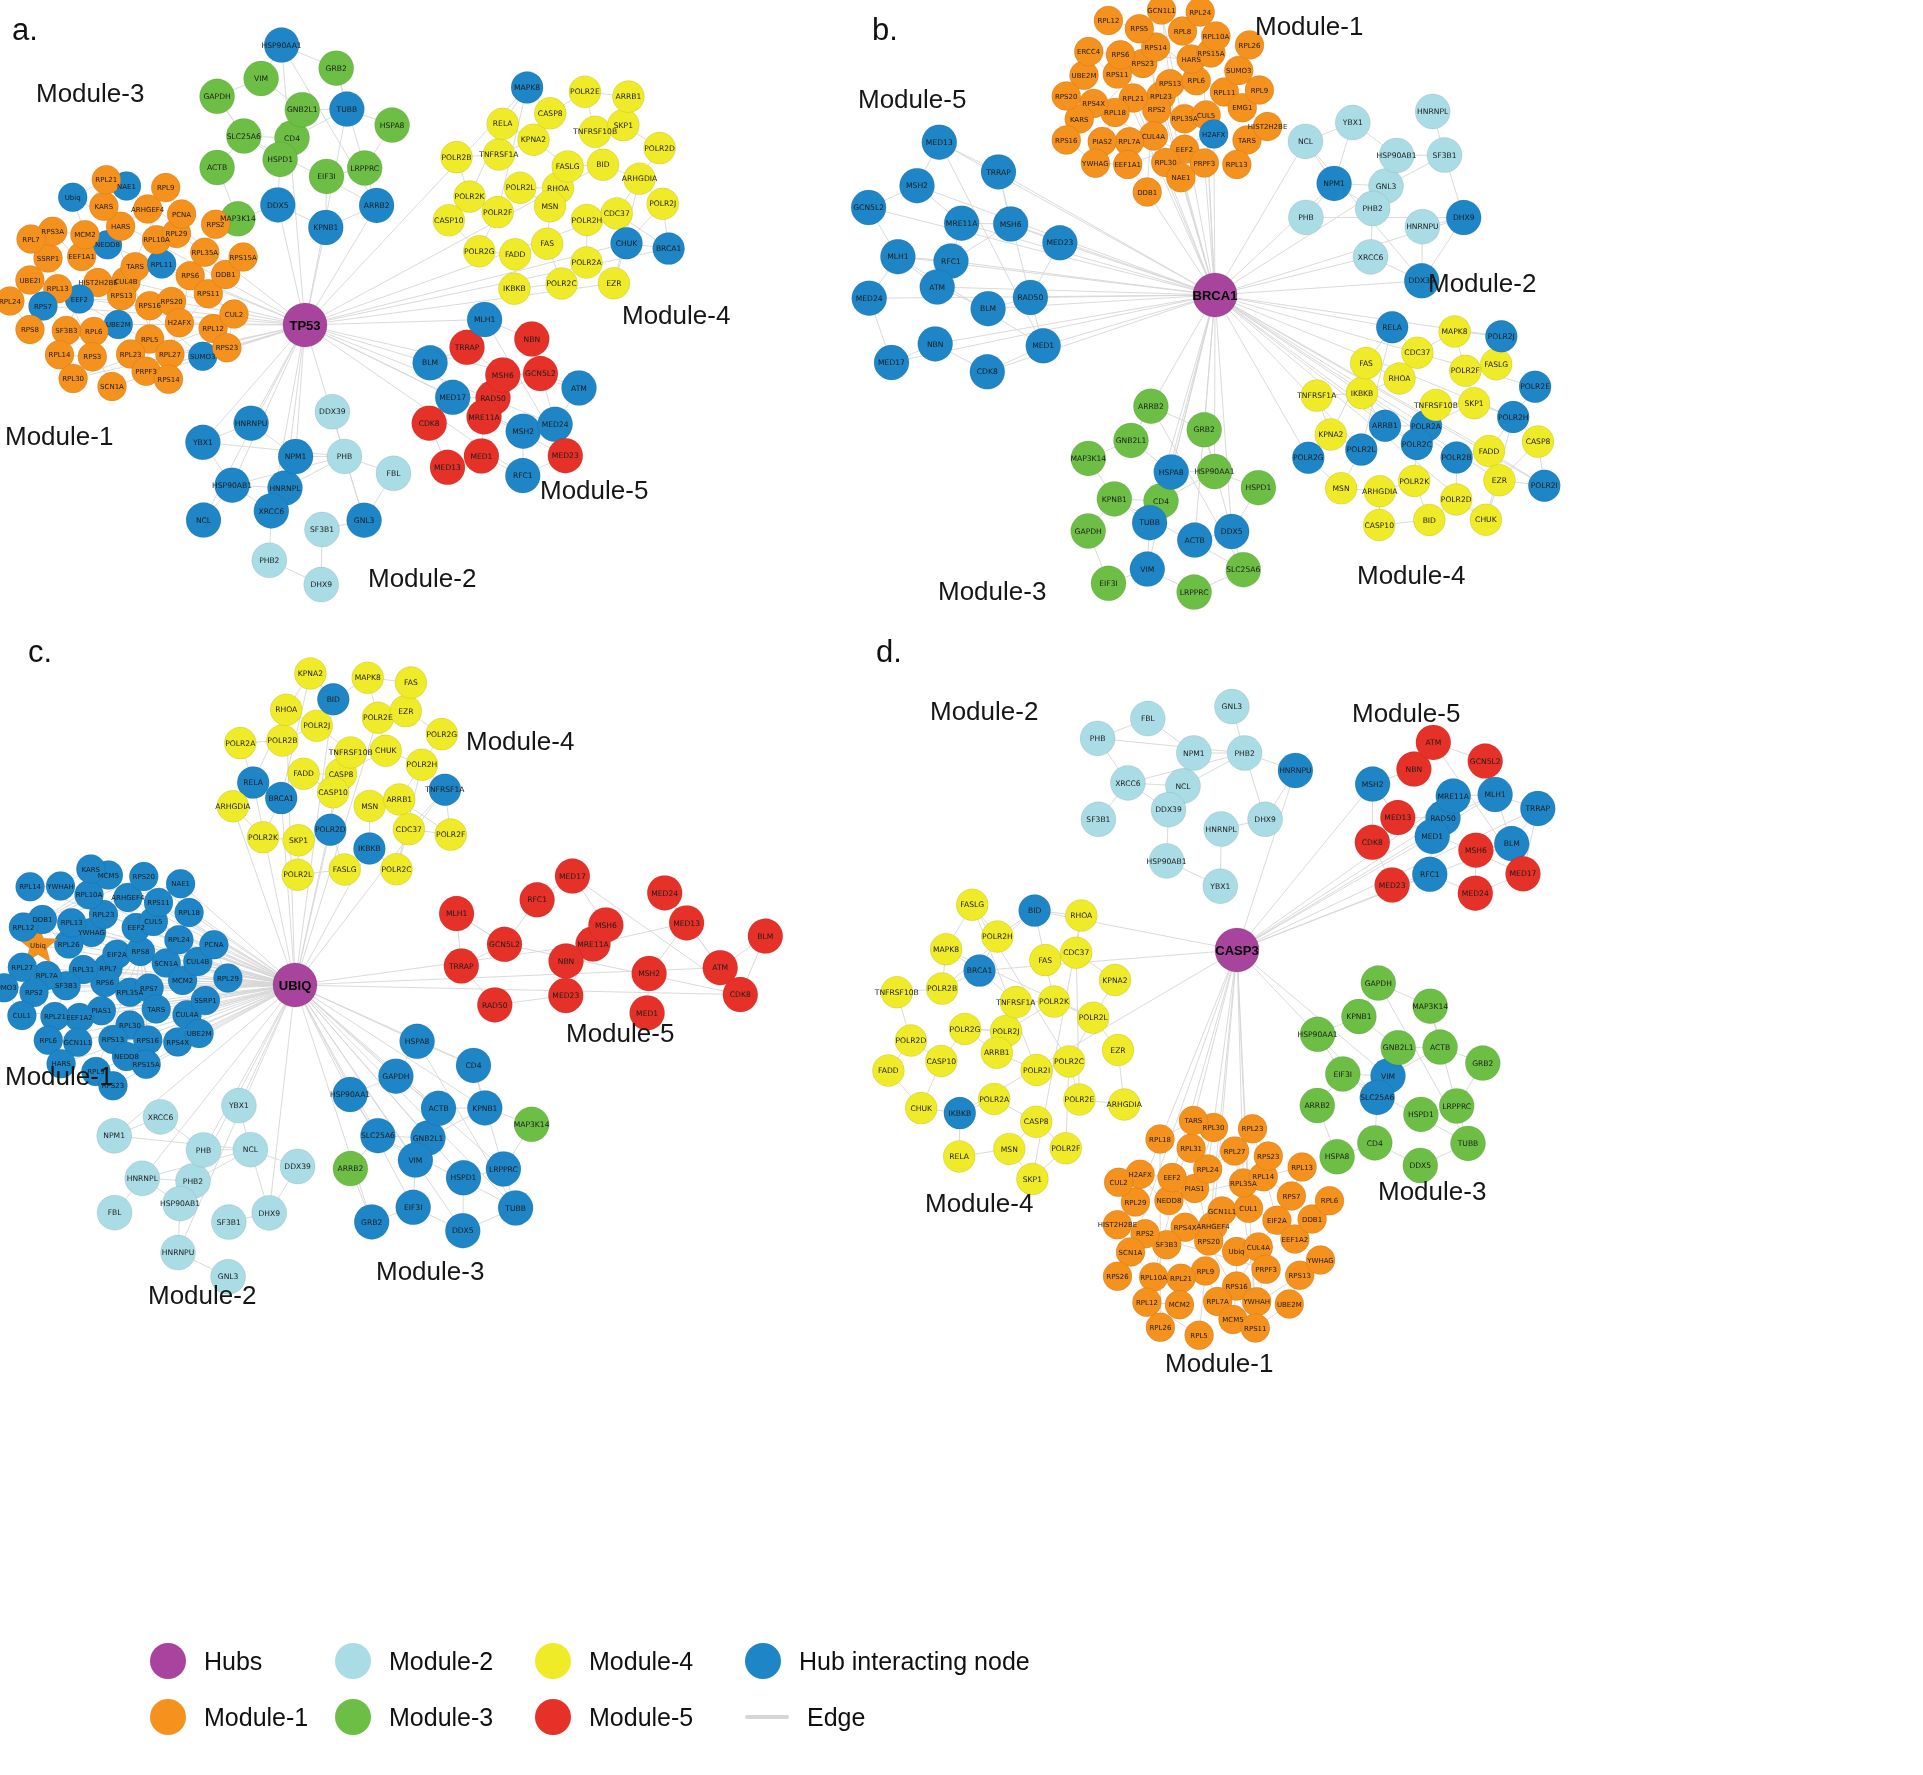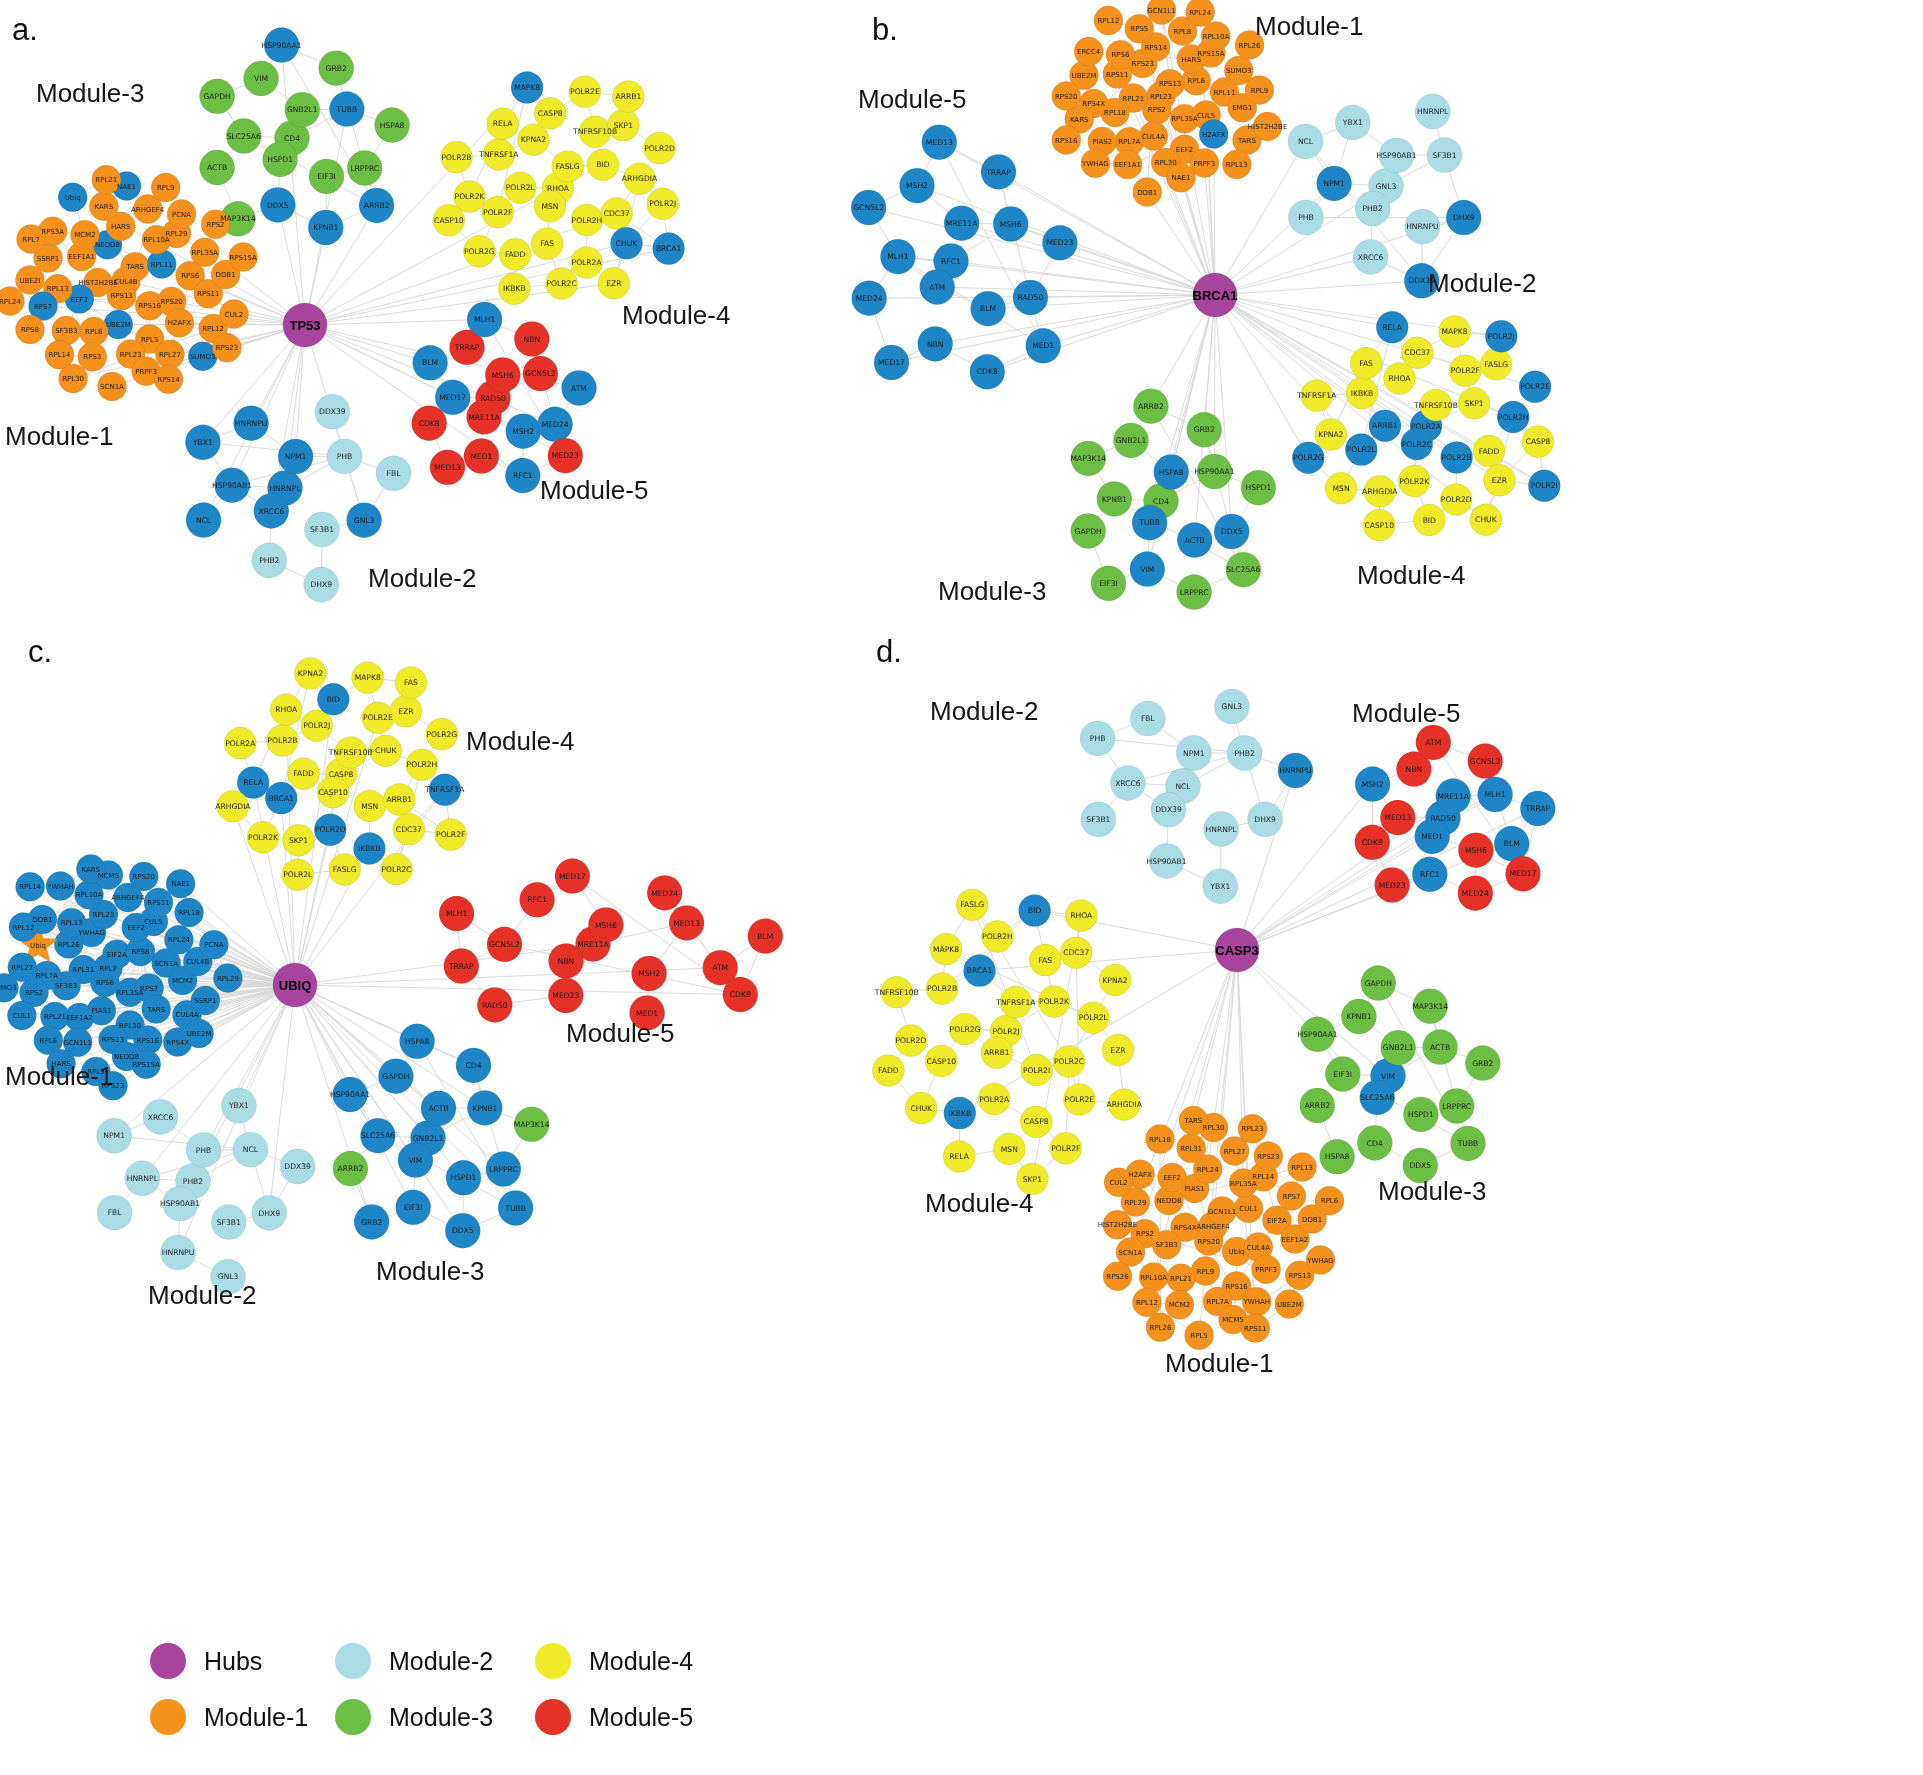--- a/index.html
+++ b/index.html
@@ -2166,13 +2166,23 @@
   <div class="legend-col c3">
     <div class="legend-item">
       <span class="swatch" style="background: rgb(240, 235, 40);"></span>
       <span class="legend-label">Module-4</span>
     </div>
     <div class="legend-item">
       <span class="swatch" style="background: rgb(229, 49, 40);"></span>
       <span class="legend-label">Module-5</span>
     </div>
   </div>
+  <div class="legend-col c4">
+    <div class="legend-item">
+      <span class="swatch" style="background: rgb(30, 134, 199);"></span>
+      <span class="legend-label">Hub interacting node</span>
+    </div>
+    <div class="legend-item">
+      <span class="swatch line" style="background: rgb(214, 214, 214);"></span>
+      <span class="legend-label">Edge</span>
+    </div>
+  </div>
 </div>
 
 </body></html>

